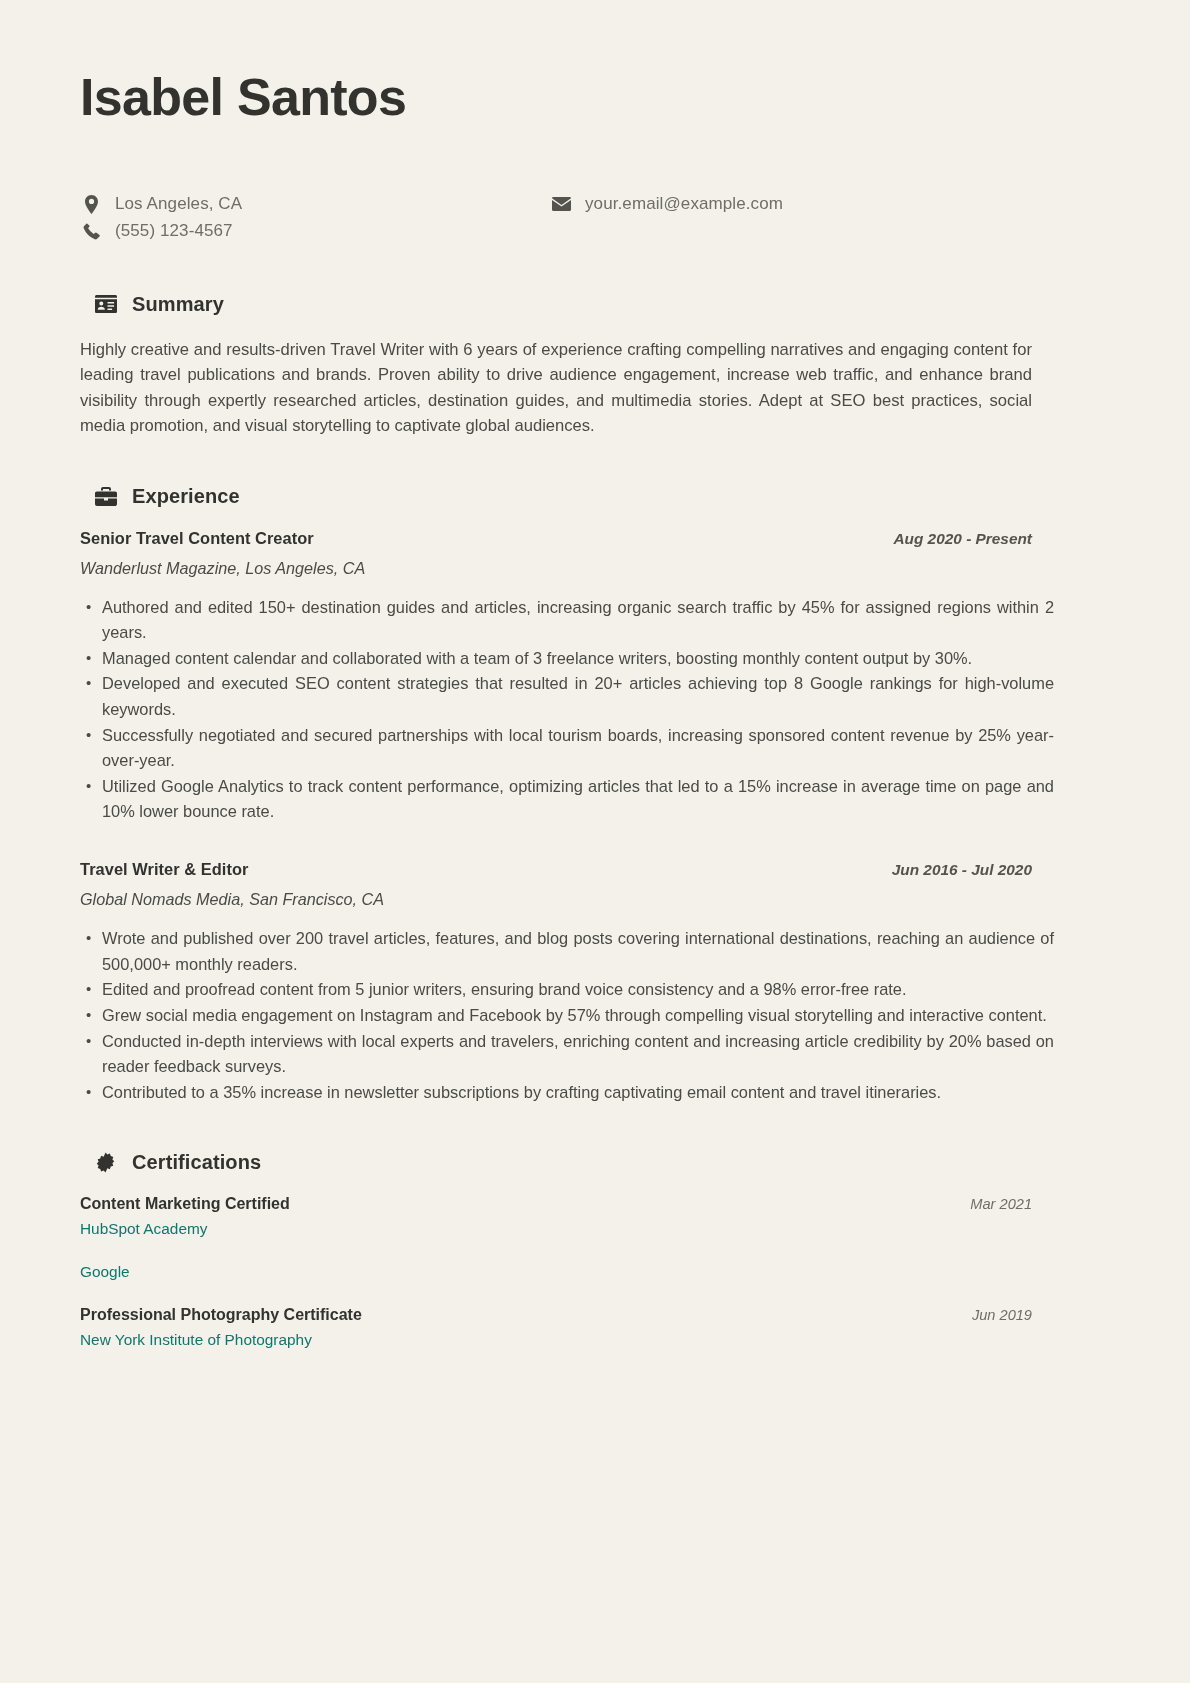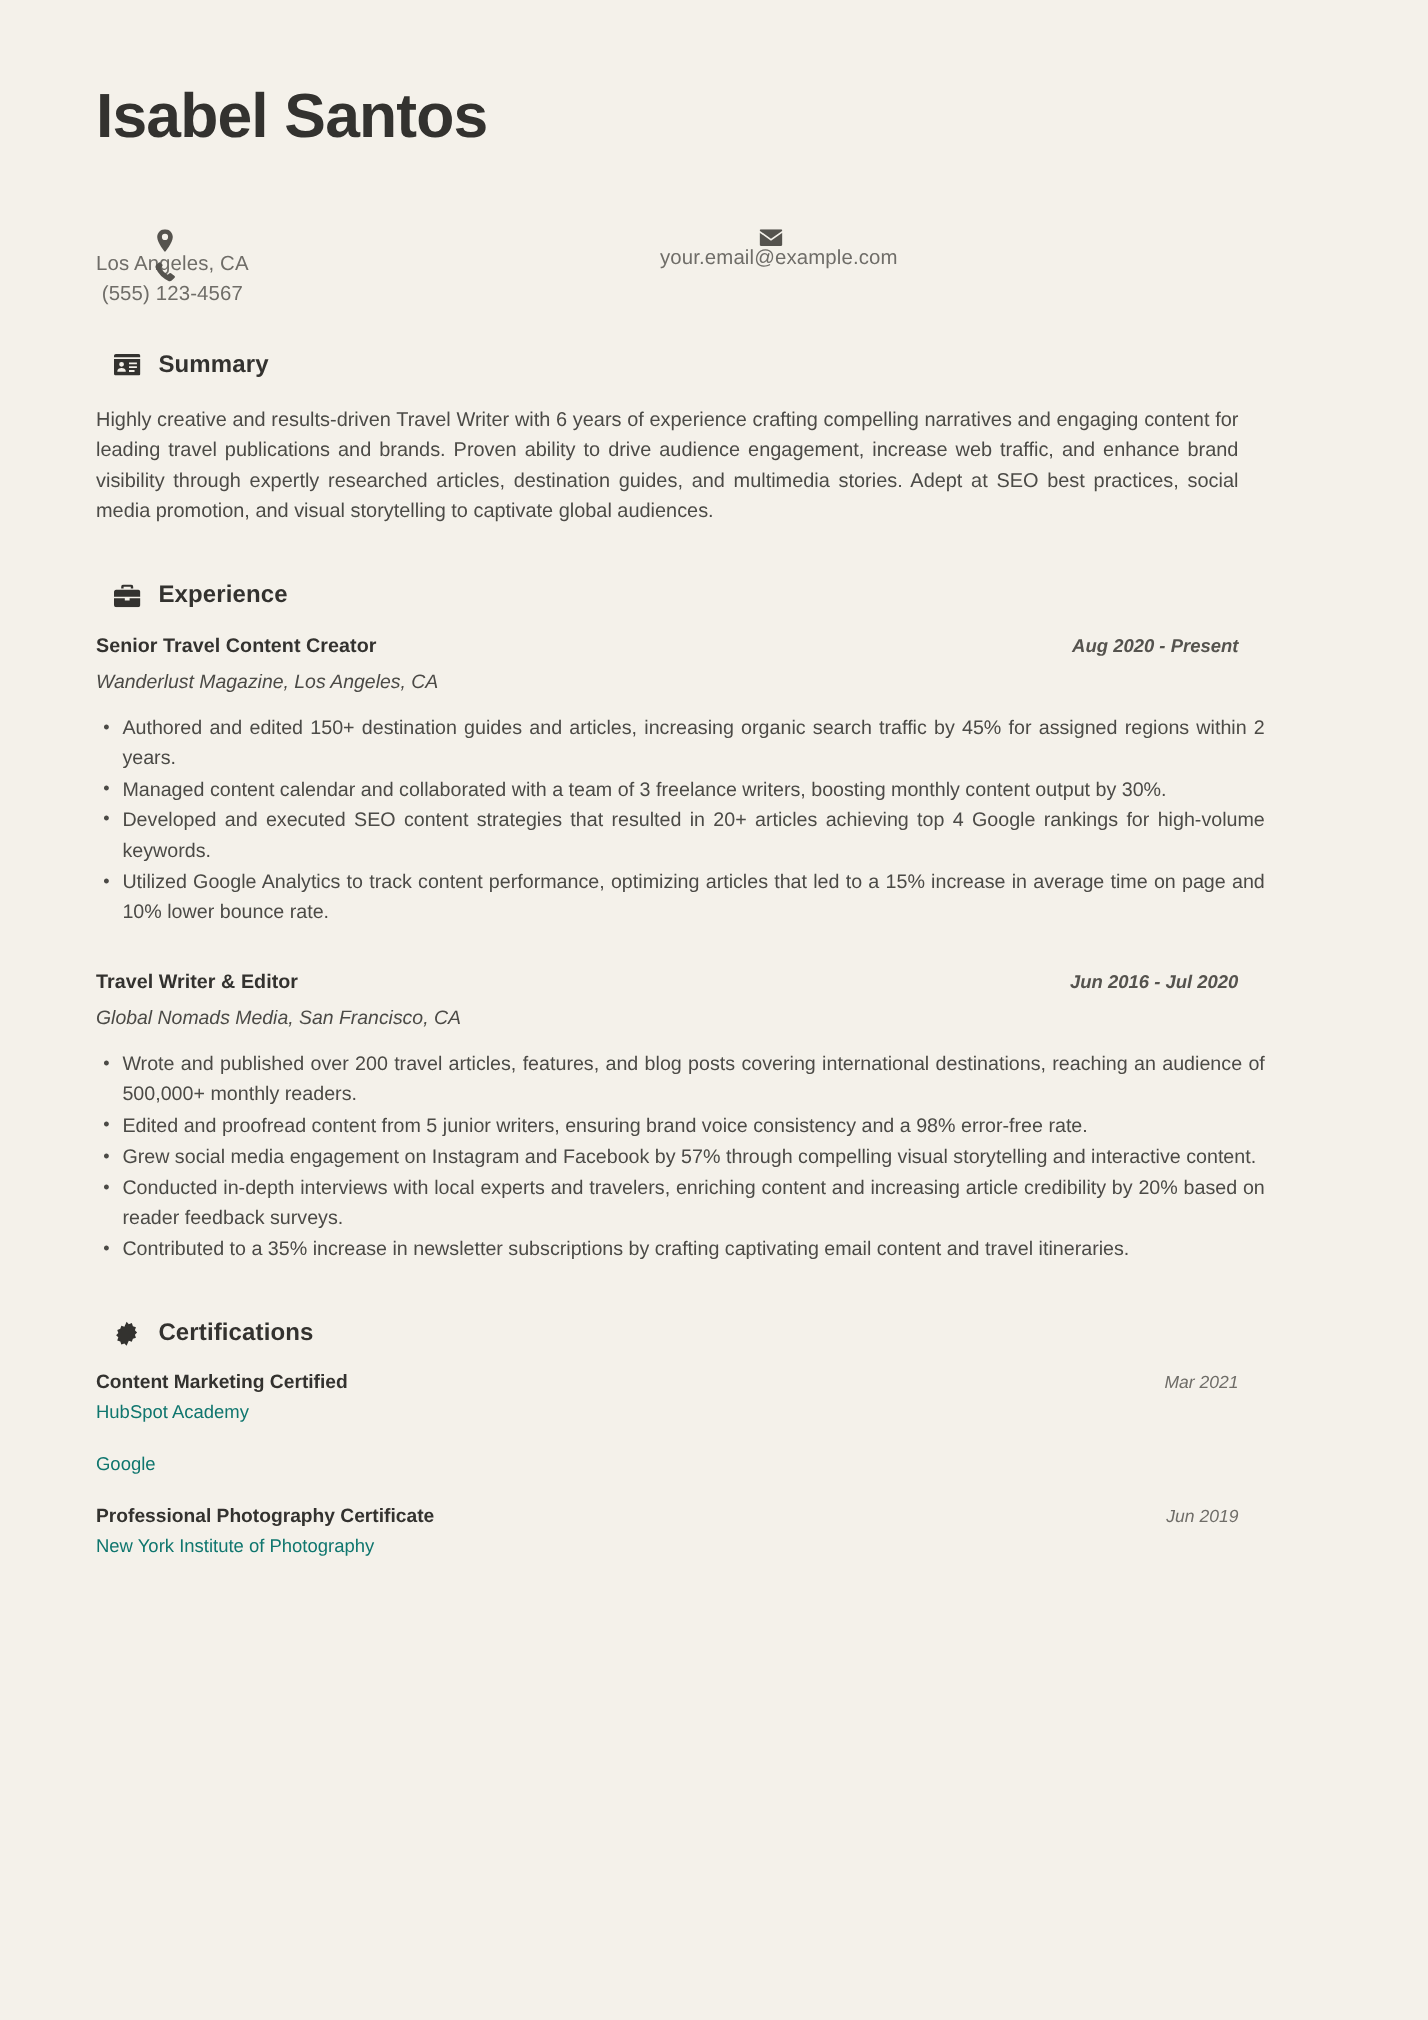--- a/index.html
+++ b/index.html
@@ -43,21 +43,20 @@
     top: 0;
   }
   .contact-col.left { left: 0; }
   .contact-col.right { left: 470px; }
 
   .contact-row {
     display: flex;
     align-items: center;
     height: 27px;
     margin-bottom: 0px;
-    flex-direction: column;
   }
   .contact-icon {
     width: 22px;
     min-width: 22px;
     display: flex;
     align-items: center;
     justify-content: center;
     margin-right: 13px;
     color: #55534e;
   }
@@ -247,21 +246,22 @@
 
     <div class="job">
       <div class="job-head">
         <span class="job-title">Senior Travel Content Creator</span>
         <span class="job-date">Aug 2020 - Present</span>
       </div>
       <div class="job-company">Wanderlust Magazine, Los Angeles, CA</div>
       <ul class="bullets">
         <li>Authored and edited 150+ destination guides and articles, increasing organic search traffic by 45% for assigned regions within 2 years.</li>
         <li>Managed content calendar and collaborated with a team of 3 freelance writers, boosting monthly content output by 30%.</li>
-        <li>Developed and executed SEO content strategies that resulted in 20+ articles achieving top 4 Google rankings for high-volume keywords.</li>
+        <li>Developed and executed SEO content strategies that resulted in 20+ articles achieving top 8 Google rankings for high-volume keywords.</li>
+        <li>Successfully negotiated and secured partnerships with local tourism boards, increasing sponsored content revenue by 25% year-over-year.</li>
         <li>Utilized Google Analytics to track content performance, optimizing articles that led to a 15% increase in average time on page and 10% lower bounce rate.</li>
       </ul>
     </div>
 
     <div class="job">
       <div class="job-head">
         <span class="job-title">Travel Writer &amp; Editor</span>
         <span class="job-date">Jun 2016 - Jul 2020</span>
       </div>
       <div class="job-company">Global Nomads Media, San Francisco, CA</div>

